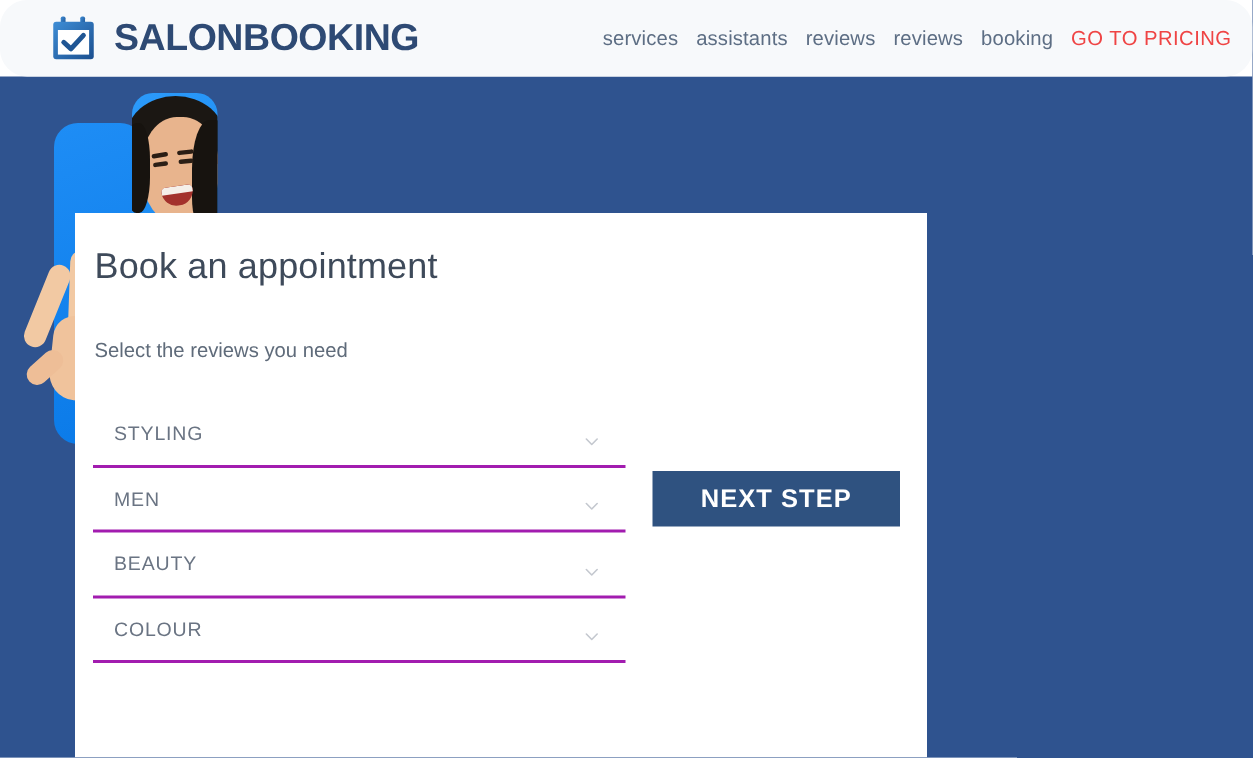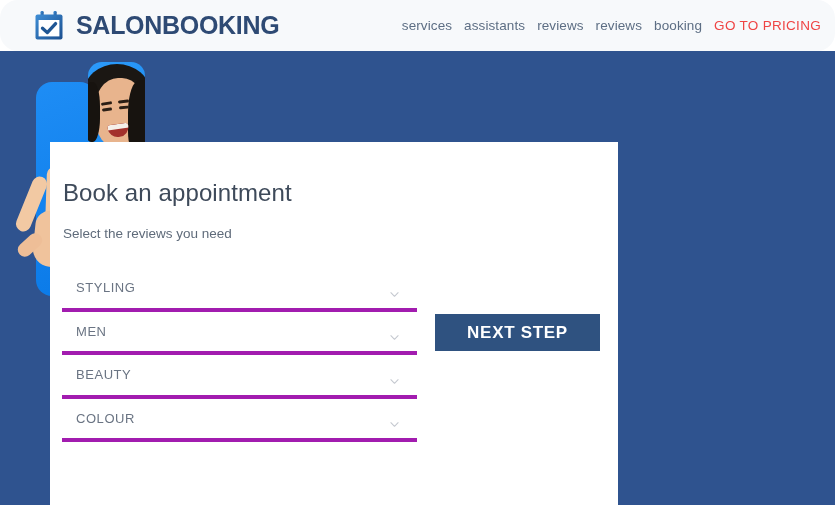--- a/index.html
+++ b/index.html
@@ -221,21 +221,21 @@
     left: 50px; top: 91px;
     width: 568px;
     height: 363px;
     background: #ffffff;
     z-index: 20;
     padding: 0 0 0 0;
   }
 
   .card-title {
     position: absolute;
-    left: 13px; top: 37px;
+    left: 13px; top: 22px;
     font-size: 24px;
     font-weight: 400;
     color: #3e4a5a;
     letter-spacing: 0.1px;
   }
 
   .card-subtitle {
     position: absolute;
     left: 13px; top: 84px;
     font-size: 13.5px;
@@ -246,21 +246,21 @@
     position: absolute;
     left: 12px; top: 126px;
     width: 355px;
   }
 
   .service-row {
     position: relative;
     height: 43.5px;
     display: flex;
     align-items: center;
-    border-bottom: 4px solid #a21caf;
+    border-bottom: 2px solid #a21caf;
     cursor: pointer;
     text-align: right;
   }
 
   .service-label {
     font-size: 13px;
     color: #6a7483;
     letter-spacing: 0.55px;
     padding-left: 14px;
   }

